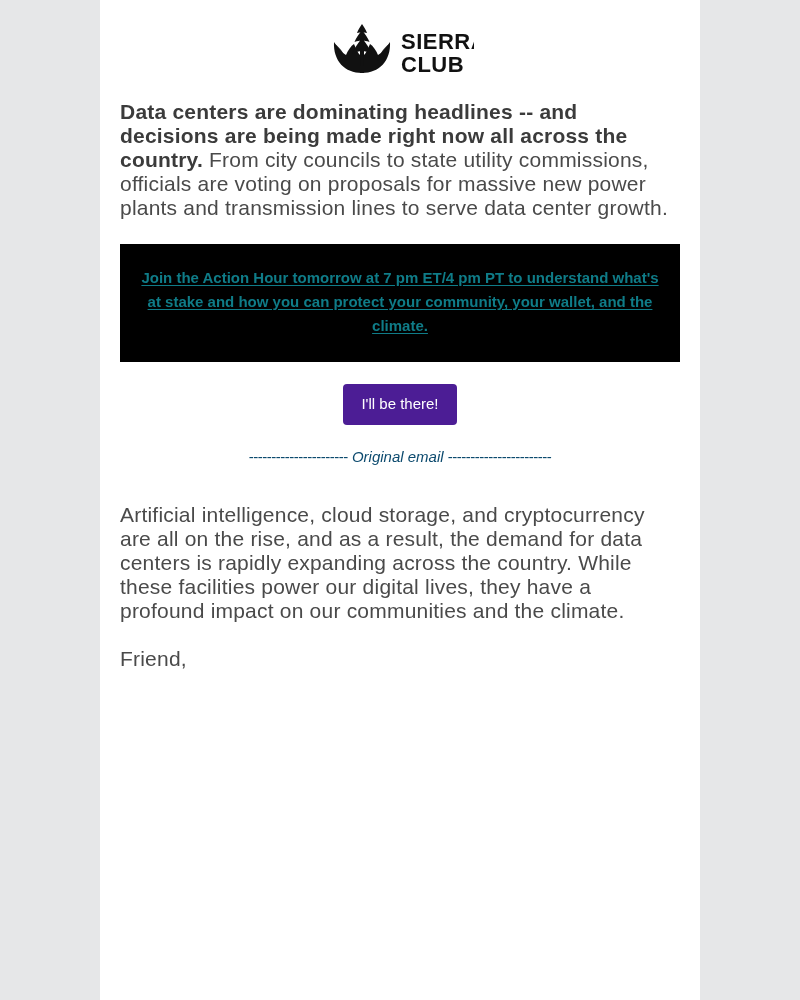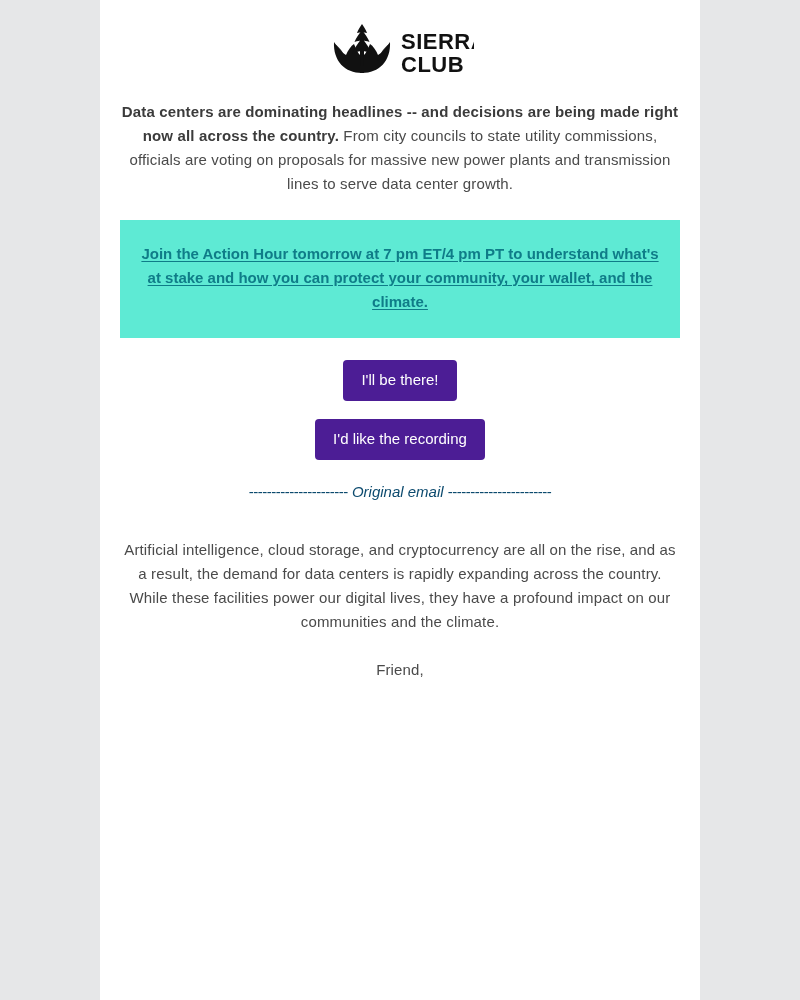--- a/index.html
+++ b/index.html
@@ -38,36 +38,35 @@
   }
   .logo svg { display: block; width: 148px; height: 56px; }
 
   
   .content {
     padding: 0 20px;
   }
 
   p.body-text {
     margin: 0 0 24px 0;
-    font-size: 15px;
+    font-size: 21px;
     line-height: 24px;
     color: #4a4a4a;
     letter-spacing: 0.01em;
-    text-align: center;
   }
   p.body-text:last-child { margin-bottom: 0; }
 
   p.body-text b, .bold {
     font-weight: bold;
     color: #3b3b3b;
   }
 
   
   .highlight-box {
-    background: #5eead4;
+    background: #000000;
     padding: 22px 18px 24px 18px;
     text-align: center;
     margin: 0 0 22px 0;
   }
   .highlight-box a {
     font-size: 15px;
     line-height: 24px;
     font-weight: bold;
     color: #0f7c88;
     text-decoration: underline;
@@ -154,23 +153,20 @@
 
 
     <div class="highlight-box">
       <a href="#">Join the Action Hour tomorrow at 7 pm ET/4 pm PT to understand what's at stake and how you can protect your community, your wallet, and the climate.</a>
     </div>
 
     <div class="btn-row">
       <a class="btn" href="#">I'll be there!</a>
     </div>
 
-    <div class="btn-row">
-      <a class="btn" href="#">I'd like the recording</a>
-    </div>
 
     <div class="separator"><span class="dashes">----------------------</span><span> Original email </span><span class="dashes">-----------------------</span></div>
 
     <p class="body-text">Artificial intelligence, cloud storage, and cryptocurrency are all on the rise, and as a result, the demand for data centers is rapidly expanding across the country. While these facilities power our digital lives, they have a profound impact on our communities and the climate.</p>
 
     <p class="body-text">Friend,</p>
 
 
 
   </div>

